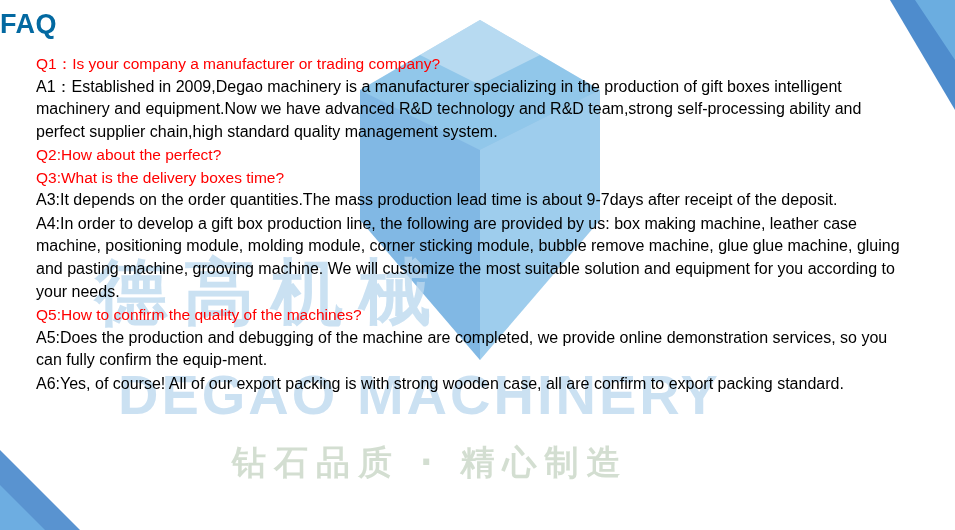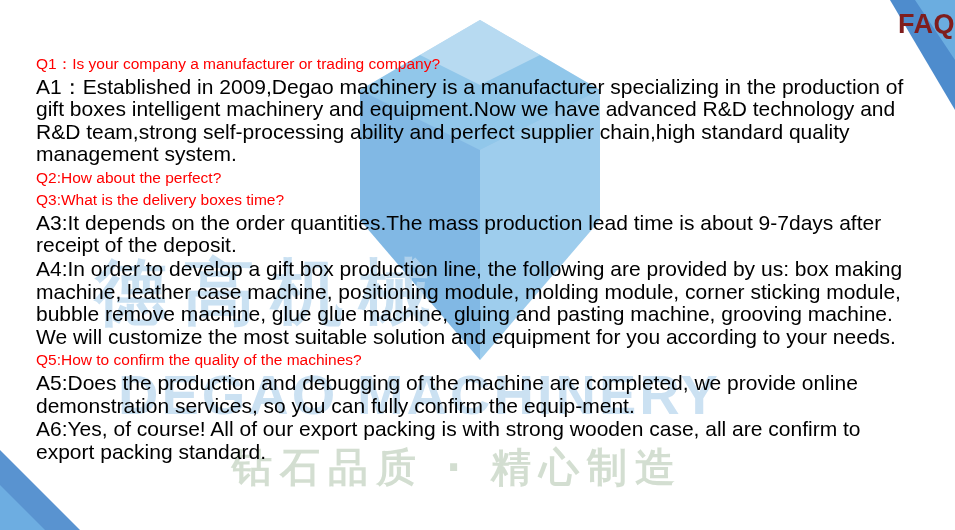--- a/index.html
+++ b/index.html
@@ -55,21 +55,21 @@
     font-weight: bold;
     letter-spacing: 3px;
     color: #c3dcf0;
     opacity: .85;
     white-space: nowrap;
   }
   .wm-slogan {
     position: absolute;
     left: 232px;
     top: 440px;
-    font-size: 40px;
+    font-size: 34px;
     font-weight: bold;
     letter-spacing: 8px;
     color: #c9d7c6;
     opacity: .8;
     white-space: nowrap;
     font-family: "DejaVu Sans", sans-serif;
   }
   .corner-tr {
     position: absolute;
     right: 0;
@@ -84,44 +84,44 @@
     width: 120px;
     height: 120px;
   }
 
   
   .content {
     position: relative;
     z-index: 5;
   }
   .title {
-    text-align: right;
+    text-align: left;
     font-size: 27px;
     font-weight: bold;
-    color: #7f1d1d;
+    color: #0369a1;
     padding-top: 9px;
     letter-spacing: .5px;
   }
   .qa-list {
     margin: 13px 0 0 0;
     padding: 0 46px 0 36px;
   }
   .qa-block {
     margin-bottom: 0;
   }
   .q-line {
     color: #ff0000;
     font-size: 15.5px;
     line-height: 22.5px;
     margin: 0;
     white-space: pre;
   }
   .a-line {
     color: #000000;
-    font-size: 21px;
+    font-size: 16px;
     line-height: 22.6px;
     margin: 0 0 1px 0;
   }
 </style>
 </head>
 <body>
 
 <div class="page">
 
   <div class="bg-layer">

